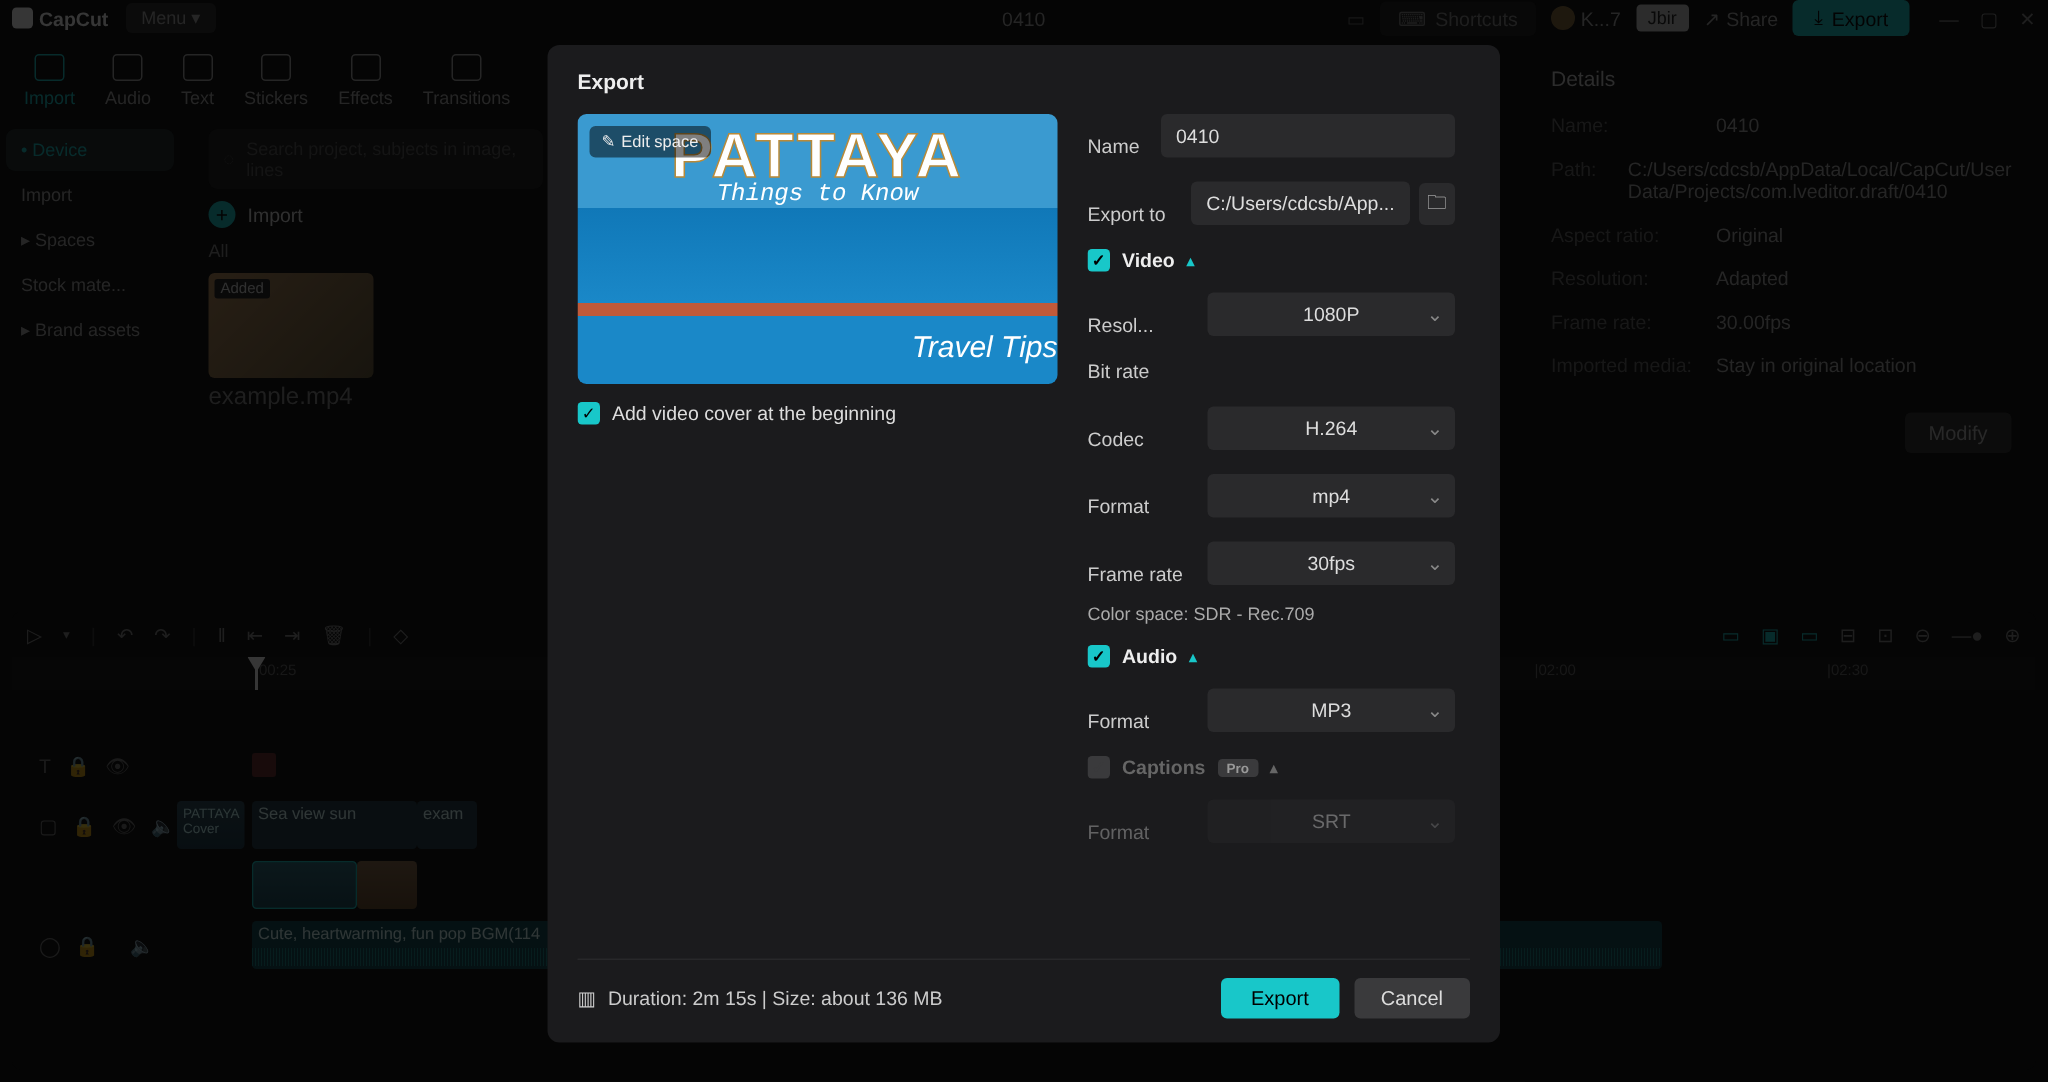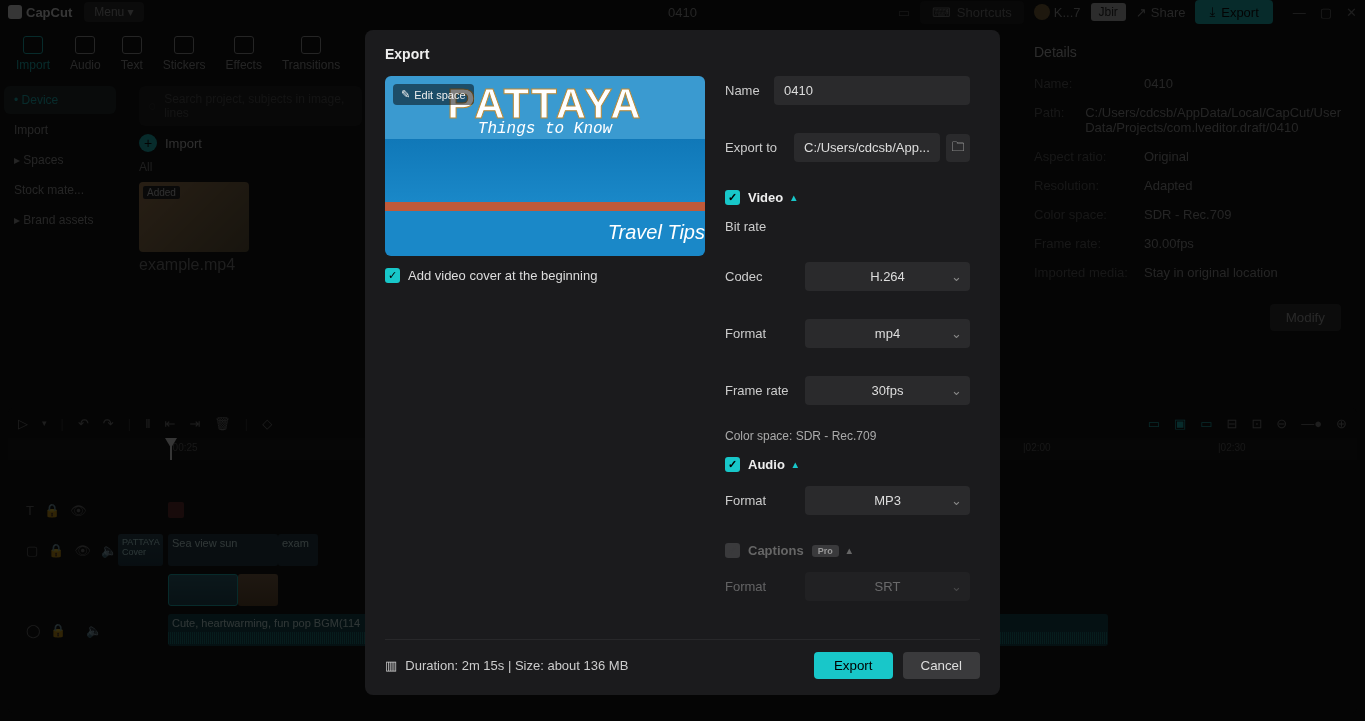--- a/index.html
+++ b/index.html
@@ -80,21 +80,21 @@
 .cover-img { width:320px; height:180px; border-radius:6px; position:relative; overflow:hidden; background:linear-gradient(#3a9ad0 0%,#3a9ad0 35%,#1078b8 35%,#1a88c8 70%,#c05a3a 70%,#c05a3a 75%,#1a88c8 75%); display:flex; flex-direction:column; align-items:center; justify-content:flex-start; }
 .cover-title { color:#fff; font-size:42px; font-weight:900; letter-spacing:2px; -webkit-text-stroke:1px #b88a3a; margin-top:4px; }
 .cover-sub { color:#fff; font-style:italic; font-size:16px; margin-top:-8px; font-family:Liberation Mono, monospace; }
 .cover-bottom { position:absolute; bottom:12px; width:100%; text-align:right; color:#fff; font-size:20px; font-style:italic; }
 .edit-cover { position:absolute; top:8px; left:8px; background:rgba(0,0,0,.5); color:#eee; padding:4px 8px; border-radius:4px; font-size:11px; display:flex; gap:4px; align-items:center; }
 .add-cover-row { margin-top:12px; display:flex; align-items:center; gap:8px; color:#ddd; font-size:13px; }
 .checkbox { width:15px; height:15px; background:#18c7c9; border-radius:3px; display:flex; align-items:center; justify-content:center; color:#000; font-size:11px; }
 .form-col { flex:1; position:relative; overflow-y:auto; padding-right:10px; }
 .form-col::-webkit-scrollbar { width:6px; }
 .form-col::-webkit-scrollbar-thumb { background:#444; border-radius:3px; }
-.frow { display:flex; align-items:center; margin-bottom:28px; }
+.frow { display:flex; align-items:flex-end; margin-bottom:16px; }
 .frow .flab { width:80px; color:#ccc; font-size:13px; }
 .finput { flex:1; background:#2a2a2c; border:none; border-radius:4px; padding:7px 10px; color:#ddd; font-size:13px; }
 .browse-btn { width:28px; height:28px; background:#2a2a2c; margin-left:6px; border-radius:4px; display:flex; align-items:center; justify-content:center; color:#ccc; cursor:pointer; }
 .section-head { display:flex; align-items:center; gap:8px; color:#eee; font-weight:600; margin:10px 0 14px; }
 .section-head .chev { color:#18c7c9; font-size:10px; }
 .select { flex:1; background:#2a2a2c; border-radius:4px; padding:7px 10px; color:#ddd; font-size:13px; text-align:center; position:relative; cursor:pointer; }
 .select::after { content:"⌄"; position:absolute; right:8px; color:#888; }
 .color-note { color:#aaa; font-size:12px; margin-top:-4px; margin-bottom:14px; }
 .captions-head { color:#666; }
 .pro-badge { background:#3a3a3c; color:#999; font-size:9px; padding:1px 6px; border-radius:3px; }
@@ -213,24 +213,20 @@
             <div class="lab">Path:</div>
             <div class="val">C:/Users/cdcsb/AppData/Local/CapCut/User Data/Projects/com.lveditor.draft/0410</div>
           </div>
           <div class="detail-row">
             <div class="lab">Aspect ratio:</div>
             <div class="val">Original</div>
           </div>
           <div class="detail-row">
             <div class="lab">Resolution:</div>
             <div class="val">Adapted</div>
-          </div>
-          <div class="detail-row">
-            <div class="lab">Color space:</div>
-            <div class="val">SDR - Rec.709</div>
           </div>
           <div class="detail-row">
             <div class="lab">Frame rate:</div>
             <div class="val">30.00fps</div>
           </div>
           <div class="detail-row">
             <div class="lab">Imported media:</div>
             <div class="val">Stay in original location</div>
           </div>
         </div>
@@ -351,20 +347,24 @@
           <span>🗀</span>
         </div>
       </div>
 
       <div class="section-head">
         <span class="checkbox">✓</span>
         <span>Video</span>
         <span class="chev">▴</span>
       </div>
       <div class="frow">
+          <div class="flab">Resol...</div>
+          <div class="select">1080P</div>
+        </div>
+      <div class="frow">
           <div class="flab">Bit rate</div>
         </div>
       <div class="frow">
           <div class="flab">Codec</div>
           <div class="select">H.264</div>
         </div>
       <div class="frow">
           <div class="flab">Format</div>
           <div class="select">mp4</div>
         </div>

